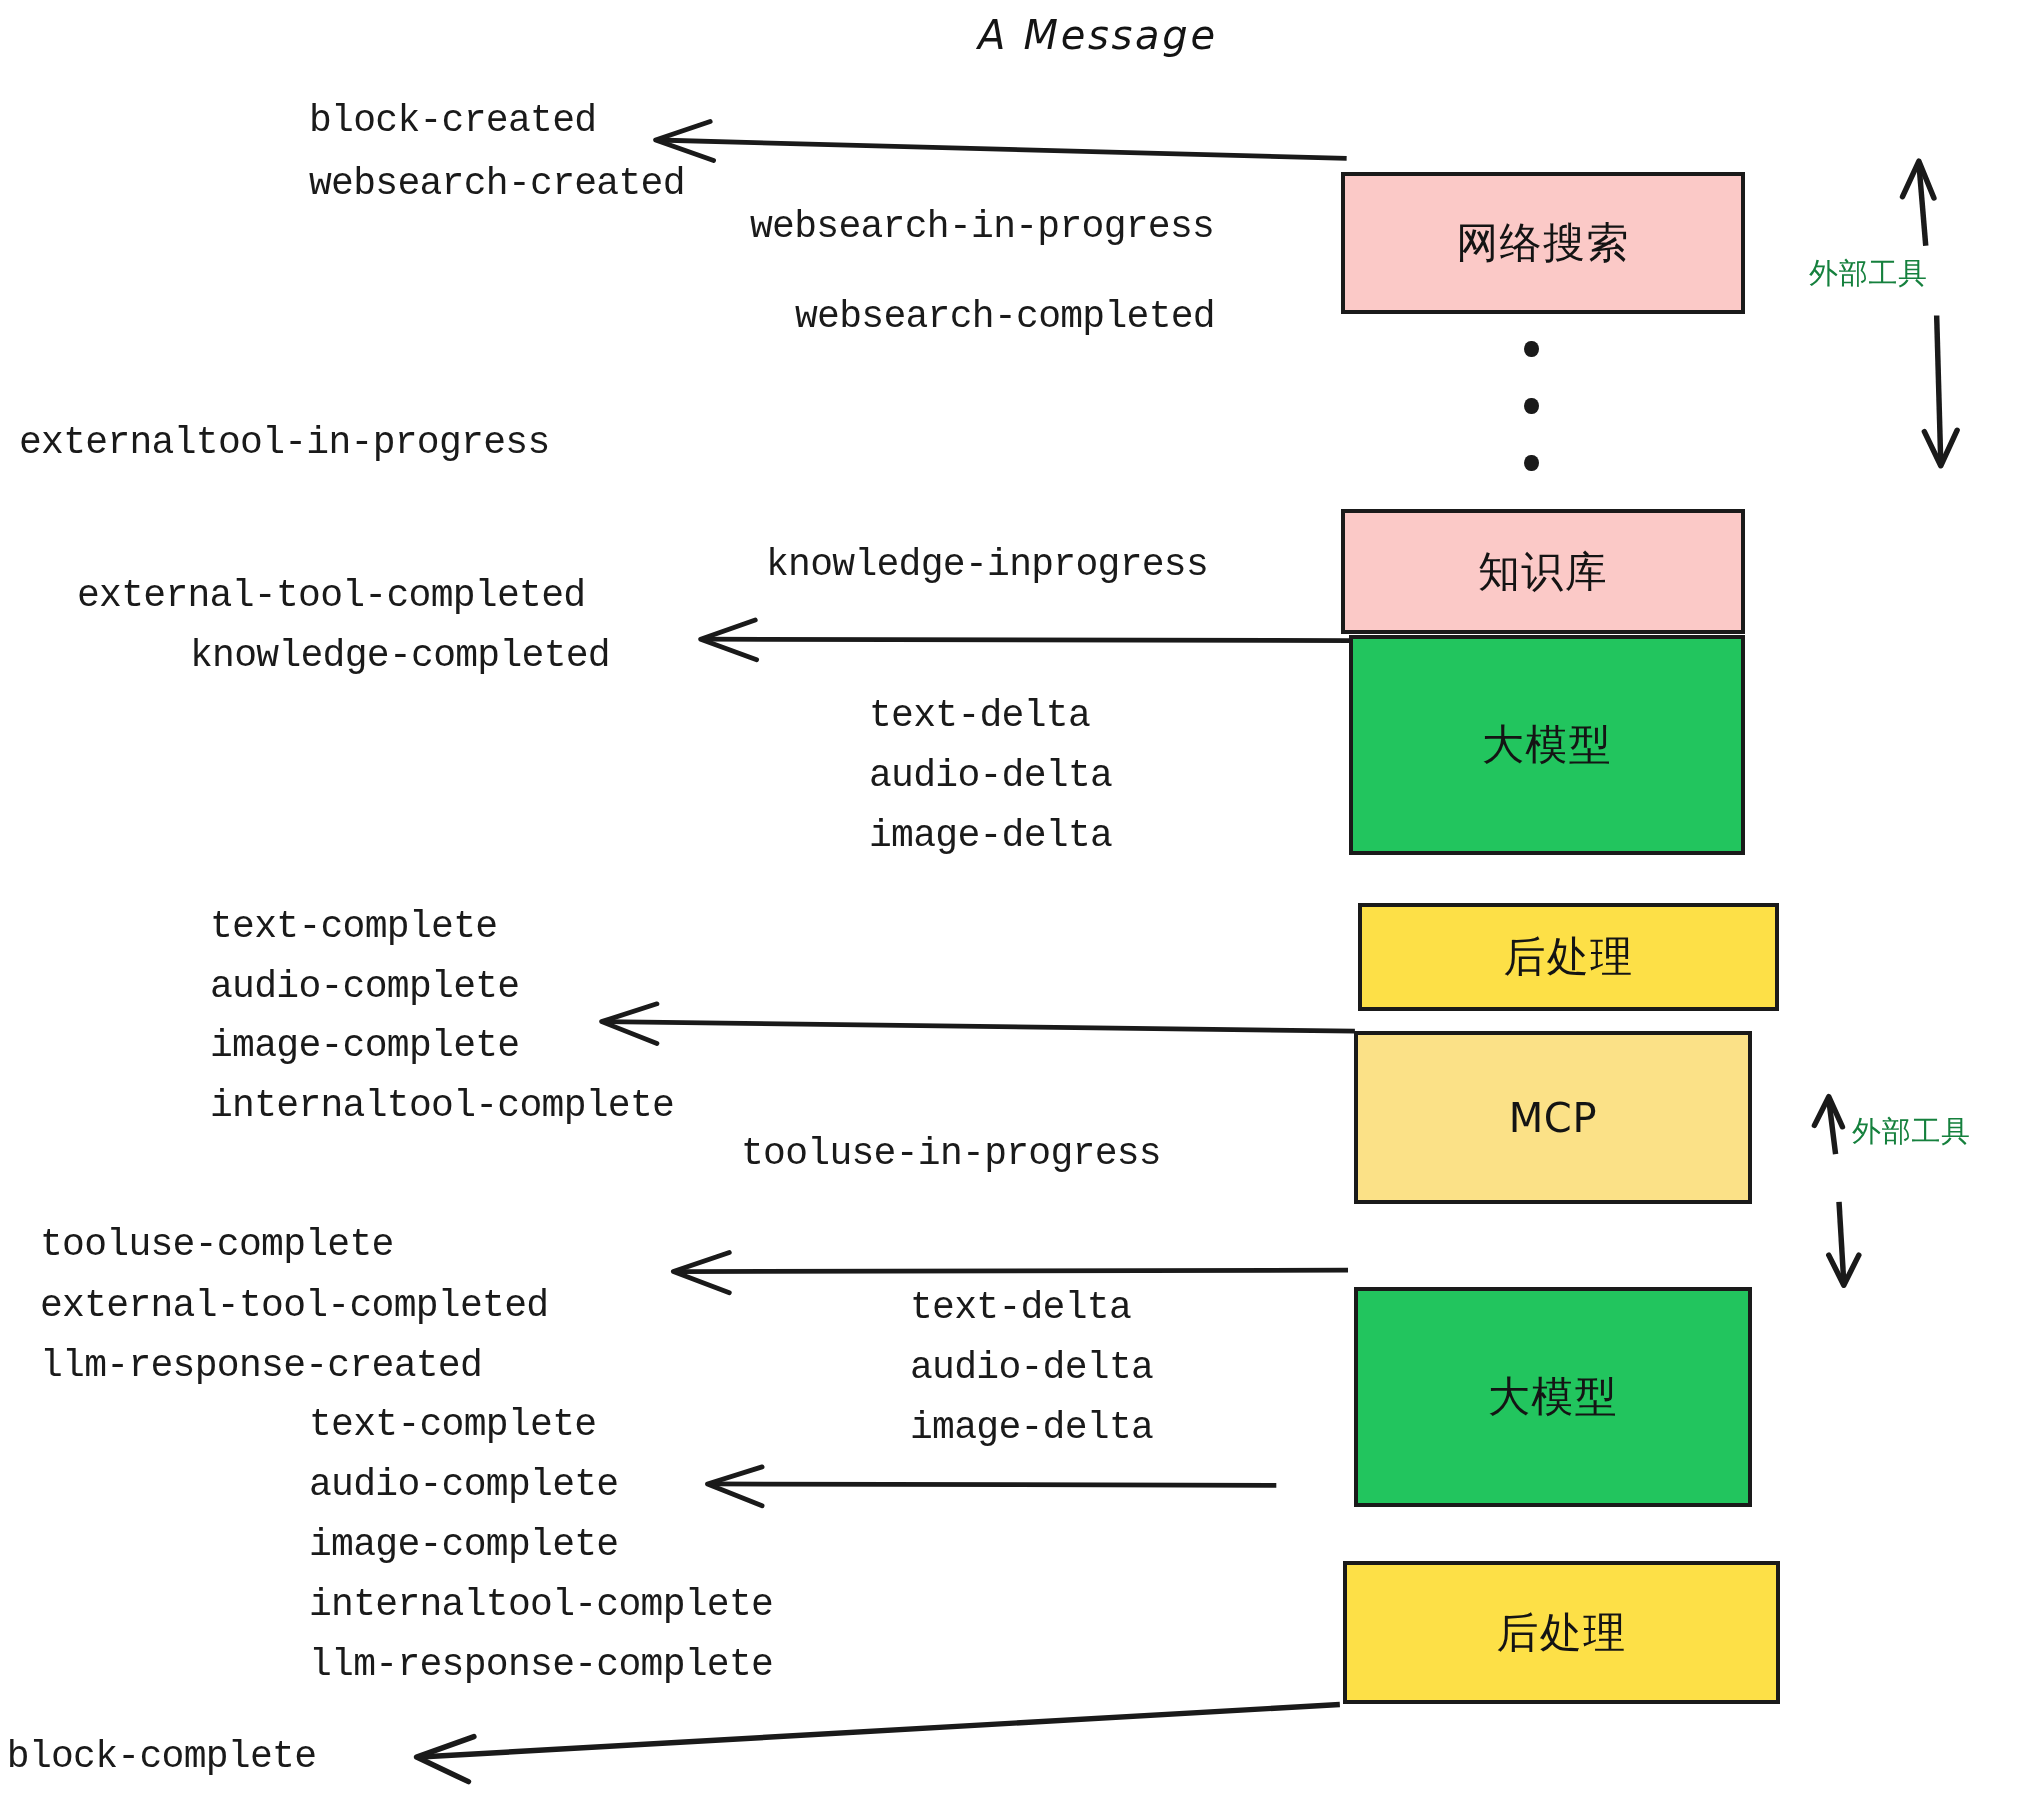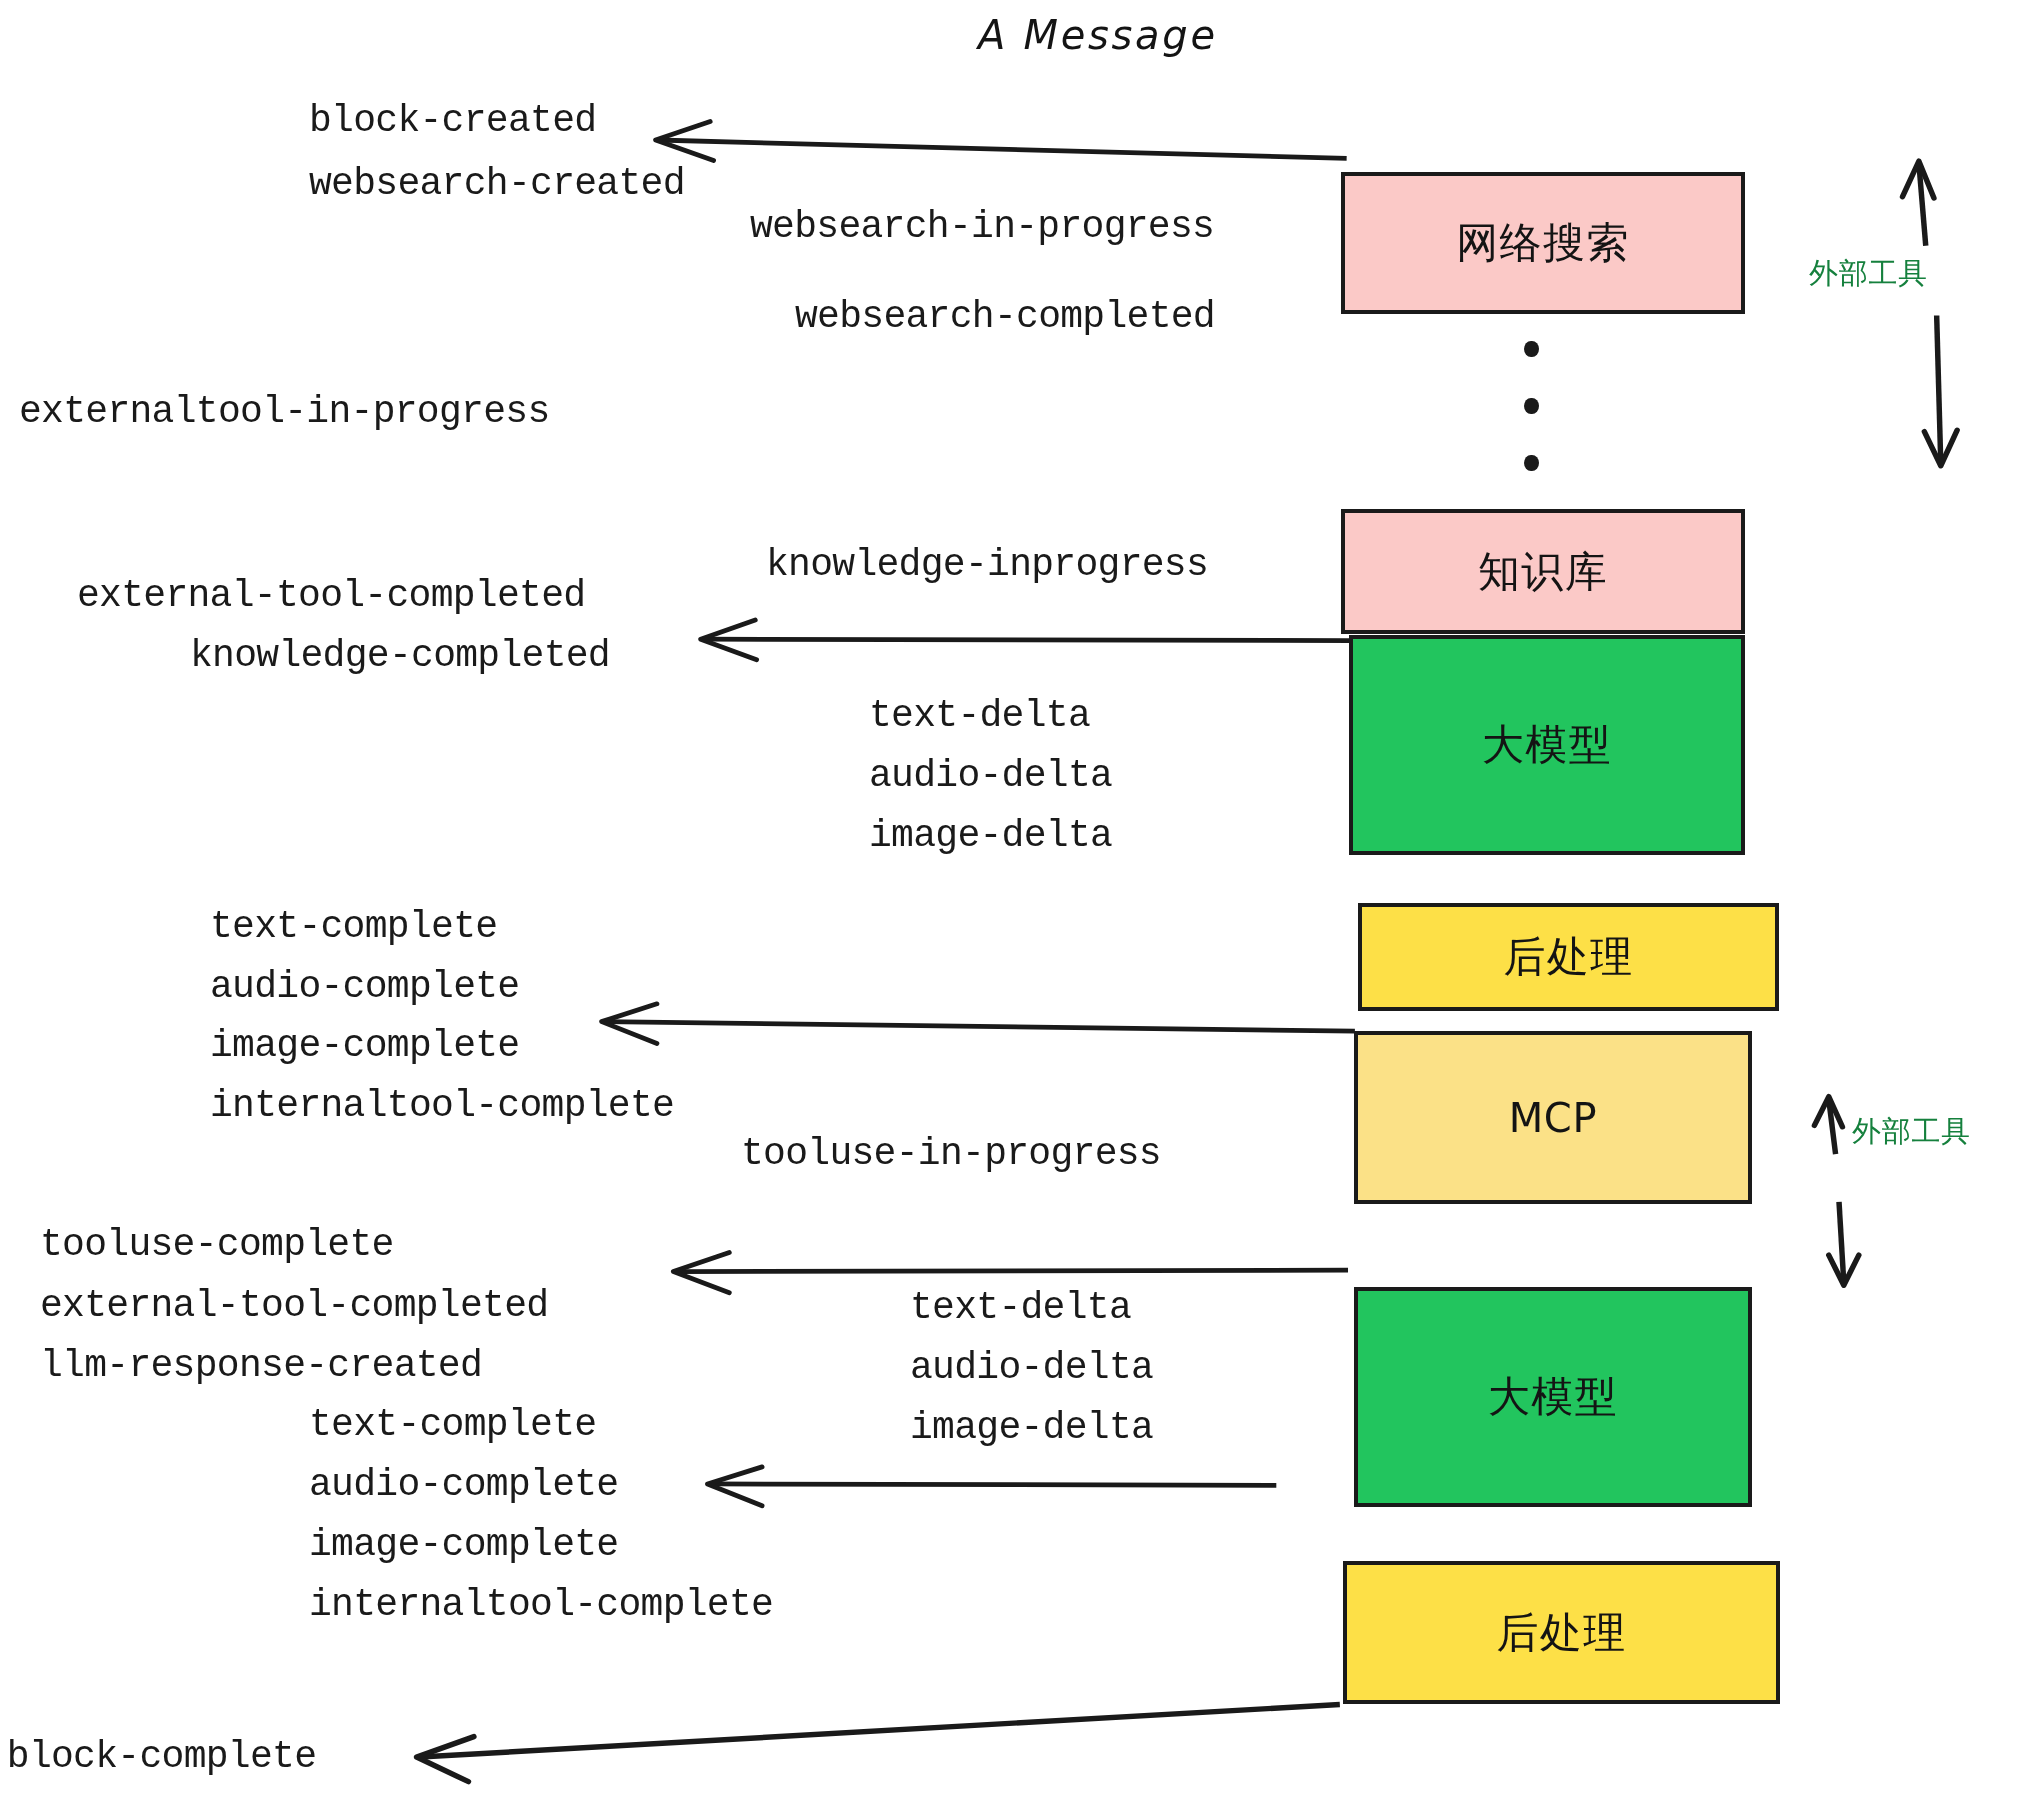--- a/index.html
+++ b/index.html
@@ -156,21 +156,21 @@
     <span>后处理</span>
   </div>
 
   <div class="sidelabel" style="left:1809px;top:254px;">外部工具</div>
   <div class="sidelabel" style="left:1852px;top:1112px;">外部工具</div>
 
   <div class="ev" style="left:309px;top:102px;">block-created</div>
   <div class="ev" style="left:309px;top:165px;">websearch-created</div>
   <div class="ev" style="left:750px;top:208px;">websearch-in-progress</div>
   <div class="ev" style="left:750px;top:298px;margin-left:45px;">websearch-completed</div>
-  <div class="ev" style="left:19px;top:393px;">externaltool-in-progress</div>
+  <div class="ev" style="left:19px;top:424px;">externaltool-in-progress</div>
 
   <div class="ev" style="left:766px;top:546px;">knowledge-inprogress</div>
   <div class="ev" style="left:77px;top:577px;">external-tool-completed</div>
   <div class="ev" style="left:190px;top:637px;">knowledge-completed</div>
 
   <div class="ev" style="left:869px;top:697px;">text-delta</div>
   <div class="ev" style="left:869px;top:757px;">audio-delta</div>
   <div class="ev" style="left:869px;top:817px;">image-delta</div>
 
   <div class="ev" style="left:210px;top:908px;">text-complete</div>
@@ -184,17 +184,18 @@
   <div class="ev" style="left:40px;top:1347px;">llm-response-created</div>
 
   <div class="ev" style="left:910px;top:1289px;">text-delta</div>
   <div class="ev" style="left:910px;top:1349px;">audio-delta</div>
   <div class="ev" style="left:910px;top:1409px;">image-delta</div>
 
   <div class="ev" style="left:309px;top:1406px;">text-complete</div>
   <div class="ev" style="left:309px;top:1466px;">audio-complete</div>
   <div class="ev" style="left:309px;top:1526px;">image-complete</div>
   <div class="ev" style="left:309px;top:1586px;">internaltool-complete</div>
+  <div class="ev" style="left:309px;top:1646px;">llm-response-complete</div>
 
   <div class="ev" style="left:6.8px;top:1738px;">block-complete</div>
 
 </div>
 
 
 </body></html>

